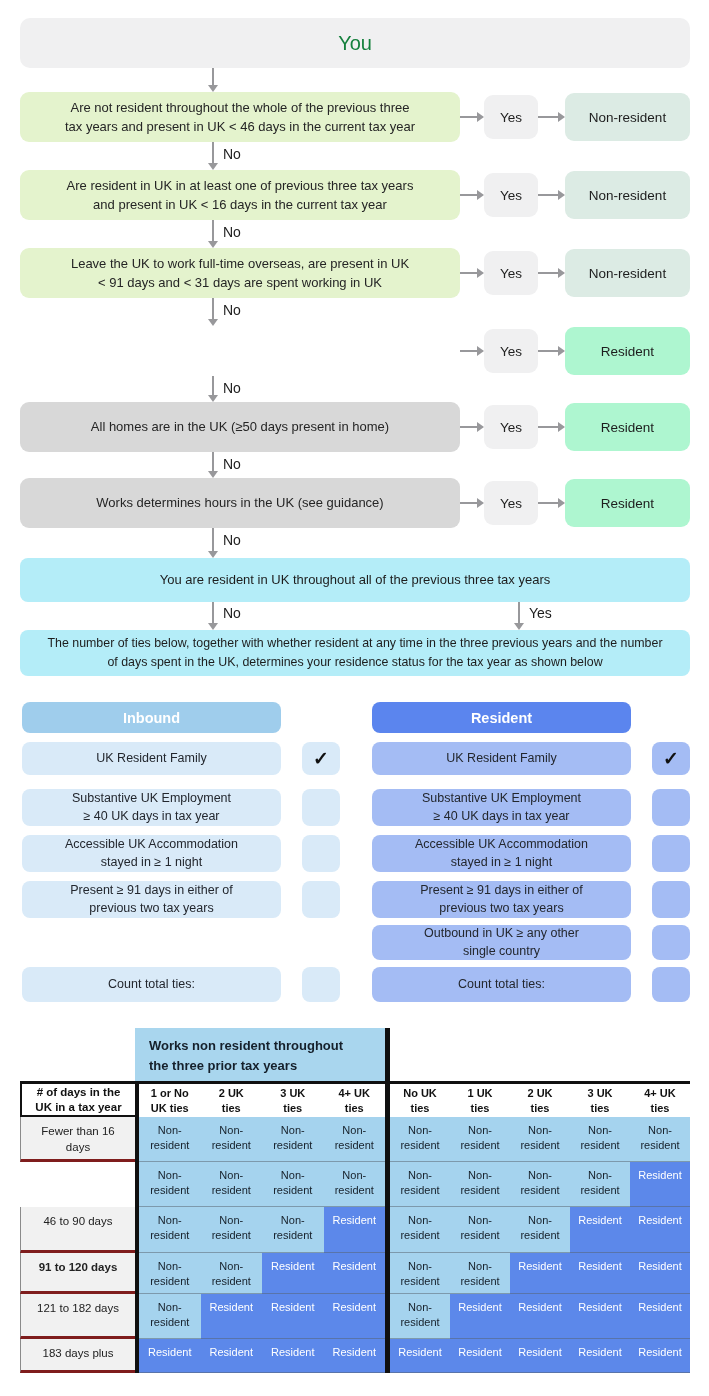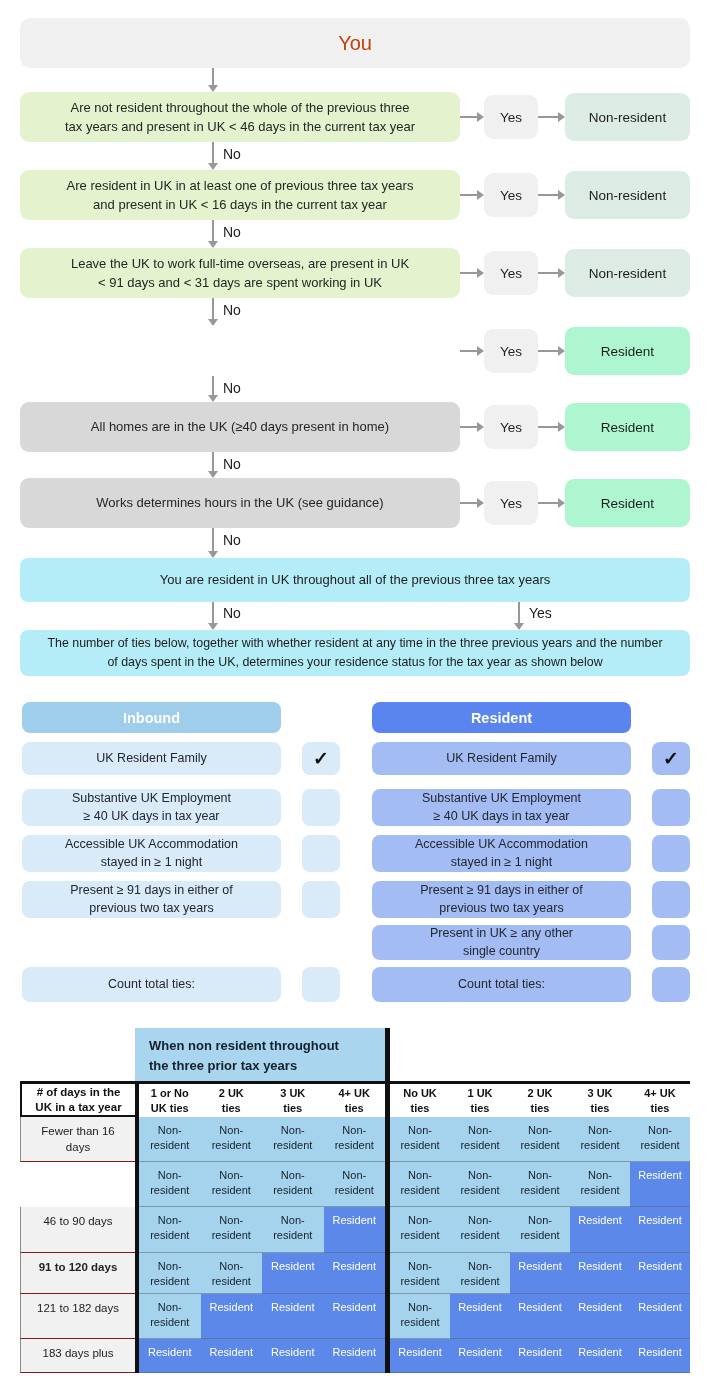--- a/index.html
+++ b/index.html
@@ -1,20 +1,20 @@
 <!DOCTYPE html>
 <html><head>
 <meta charset="utf-8">
 <style>
   html,body{margin:0;padding:0;background:#fff;font-family:"Liberation Sans",sans-serif;color:#222}
   #canvas{position:relative;width:709px;height:1396px;background:#fff;overflow:hidden}
   .abs{position:absolute;box-sizing:border-box}
   .ctr{display:flex;align-items:center;justify-content:center;text-align:center;white-space:pre-line}
   
-  #you{left:20px;top:18px;width:670px;height:50px;background:#f0f0f1;border-radius:10px;font-size:20px;color:#c2410c}
+  #you{left:20px;top:18px;width:670px;height:50px;background:#f0f0f1;border-radius:10px;font-size:20px;color:#15803d}
   .qbox{left:20px;width:440px;height:50px;border-radius:9px;font-size:13px;color:#252525;line-height:1.5}
   .q-green{background:#e4f3cd}
   .q-gray{background:#d8d8d8}
   .ychip{left:484px;width:54px;height:44px;background:#f0f0f1;border-radius:9px;font-size:13.5px;color:#222}
   .obox{left:565px;width:125px;height:48px;border-radius:9px;font-size:13.5px;color:#1d1d1d}
   .o-nr{background:#dcebe4}
   .o-r{background:#aef6d0}
   .cyanbox{left:20px;width:670px;background:#b4edf8;border-radius:8px;color:#1d1d1d;line-height:1.55}
   #cyan1{top:558px;height:44px;font-size:13px}
   #cyan2{top:630px;height:46px;font-size:12.4px}
@@ -32,42 +32,42 @@
   .tie-count{font-weight:normal}
   .checkglyph{font-size:19px;font-weight:bold;color:#111}
   
   .gh{top:1028px;height:53px;font-weight:bold;font-size:13px;line-height:1.5;white-space:pre-line;padding:8px 8px 0 14px}
   #gh-left{left:135px;width:250px;background:#a9d6ee;color:#15202b}
   #gh-right{left:390px;width:300px;background:#6494f0;color:#fff}
   .blkline{background:#101010;z-index:6}
   #rowhdr{left:20px;top:1084px;width:115px;height:33px;background:#fff;font-weight:bold;font-size:11.5px;line-height:1.3;border-left:2px solid #111;border-bottom:2px solid #111;color:#111}
   .thc{top:1084px;height:33px;font-weight:bold;font-size:11px;line-height:1.3;color:#111;background:#fff}
   .tlabel{left:20px;background:#f1f1f1;font-size:11.5px;line-height:1.35;color:#222;
-          border-left:1px solid #8a8a8a;border-bottom:1px solid #7f1d1d;
+          border-left:1px solid #8a8a8a;border-bottom:3px solid #7f1d1d;
           display:flex;justify-content:center;align-items:flex-start;padding-top:7px;text-align:center;white-space:pre-line}
   .tcell{display:flex;justify-content:center;align-items:flex-start;padding:6px 2px 0 2px;text-align:center;
          font-size:11px;line-height:1.32;border-bottom:1px solid rgba(85,95,105,.5)}
   .c-nr{background:#a5d3ee;color:#16202a}
   .c-r{background:#5c88ea;color:#fff}
 </style>
 </head>
 <body>
 
 <div id="canvas">
 
   <div id="you" class="abs ctr">You</div>
 
   <div id="cyan1" class="abs ctr cyanbox">You are resident in UK throughout all of the previous three tax years</div>
   <div id="cyan2" class="abs ctr cyanbox">The number of ties below, together with whether resident at any time in the three previous years and the number
 of days spent in the UK, determines your residence status for the tax year as shown below</div>
 
   <div id="inb-h" class="abs ctr tie-header">Inbound</div>
   <div id="outb-h" class="abs ctr tie-header">Resident</div>
 
-  <div id="gh-left" class="abs gh">When non resident throughout
+  <div id="gh-left" class="abs gh">Works non resident throughout
 the three prior tax years</div>
   <div class="abs blkline" style="left:20px;top:1081px;width:670px;height:3px"></div>
   <div class="abs blkline" style="left:135px;top:1081px;width:4px;height:292px"></div>
   <div class="abs blkline" style="left:385px;top:1028px;width:5px;height:345px"></div>
   <div id="rowhdr" class="abs ctr"># of days in the
 UK in a tax year</div>
 <div class="abs shaft" style="left: 212px; top: 68px; width: 2px; height: 18px;"></div>
     <div class="abs arrh-down" style="left: 208px; top: 85px;"></div>
     <div class="abs ctr qbox q-green" style="top: 92px;">Are not resident throughout the whole of the previous three
 tax years and present in UK &lt; 46 days in the current tax year</div>
@@ -104,21 +104,21 @@
     <div class="abs branchlbl" style="left: 223px; top: 302px;">No</div>
     <div class="abs ctr ychip" style="top: 329px;">Yes</div>
     <div class="abs ctr obox o-r" style="top: 327px;">Resident</div>
     <div class="abs shaft" style="left: 460px; top: 350px; width: 18px; height: 2px;"></div>
     <div class="abs arrh-right" style="left: 477px; top: 346px;"></div>
     <div class="abs shaft" style="left: 538px; top: 350px; width: 21px; height: 2px;"></div>
     <div class="abs arrh-right" style="left: 558px; top: 346px;"></div>
     <div class="abs shaft" style="left: 212px; top: 376px; width: 2px; height: 20px;"></div>
     <div class="abs arrh-down" style="left: 208px; top: 395px;"></div>
     <div class="abs branchlbl" style="left: 223px; top: 380px;">No</div>
-    <div class="abs ctr qbox q-gray" style="top: 402px;">All homes are in the UK (≥40 days present in home)</div>
+    <div class="abs ctr qbox q-gray" style="top: 402px;">All homes are in the UK (≥50 days present in home)</div>
     <div class="abs ctr ychip" style="top: 405px;">Yes</div>
     <div class="abs ctr obox o-r" style="top: 403px;">Resident</div>
     <div class="abs shaft" style="left: 460px; top: 426px; width: 18px; height: 2px;"></div>
     <div class="abs arrh-right" style="left: 477px; top: 422px;"></div>
     <div class="abs shaft" style="left: 538px; top: 426px; width: 21px; height: 2px;"></div>
     <div class="abs arrh-right" style="left: 558px; top: 422px;"></div>
     <div class="abs shaft" style="left: 212px; top: 452px; width: 2px; height: 20px;"></div>
     <div class="abs arrh-down" style="left: 208px; top: 471px;"></div>
     <div class="abs branchlbl" style="left: 223px; top: 456px;">No</div>
     <div class="abs ctr qbox q-gray" style="top: 478px;">Works determines hours in the UK (see guidance)</div>
@@ -154,21 +154,21 @@
     <div class="abs ctr tie-cb" style="left: 652px; top: 742px; height: 33px; background: rgb(164, 188, 244);"><span class="checkglyph">✓</span></div>
     <div class="abs ctr tie-item" style="left: 372px; top: 789px; height: 37px; background: rgb(164, 188, 244);">Substantive UK Employment
 ≥ 40 UK days in tax year</div>
     <div class="abs ctr tie-cb" style="left: 652px; top: 789px; height: 37px; background: rgb(164, 188, 244);"></div>
     <div class="abs ctr tie-item" style="left: 372px; top: 835px; height: 37px; background: rgb(164, 188, 244);">Accessible UK Accommodation
 stayed in ≥ 1 night</div>
     <div class="abs ctr tie-cb" style="left: 652px; top: 835px; height: 37px; background: rgb(164, 188, 244);"></div>
     <div class="abs ctr tie-item" style="left: 372px; top: 881px; height: 37px; background: rgb(164, 188, 244);">Present ≥ 91 days in either of
 previous two tax years</div>
     <div class="abs ctr tie-cb" style="left: 652px; top: 881px; height: 37px; background: rgb(164, 188, 244);"></div>
-    <div class="abs ctr tie-item" style="left: 372px; top: 925px; height: 35px; background: rgb(164, 188, 244);">Present in UK ≥ any other
+    <div class="abs ctr tie-item" style="left: 372px; top: 925px; height: 35px; background: rgb(164, 188, 244);">Outbound in UK ≥ any other
 single country</div>
     <div class="abs ctr tie-cb" style="left: 652px; top: 925px; height: 35px; background: rgb(164, 188, 244);"></div>
     <div class="abs ctr tie-item tie-count" style="left: 372px; top: 967px; height: 35px; background: rgb(164, 188, 244);">Count total ties:</div>
     <div class="abs ctr tie-cb" style="left: 652px; top: 967px; height: 35px; background: rgb(164, 188, 244);"></div>
     <div class="abs ctr thc" style="left: 139px; width: 61.5px;">1 or No
 UK ties</div>
     <div class="abs ctr thc" style="left: 200.5px; width: 61.5px;">2 UK
 ties</div>
     <div class="abs ctr thc" style="left: 262px; width: 61.5px;">3 UK
 ties</div>

